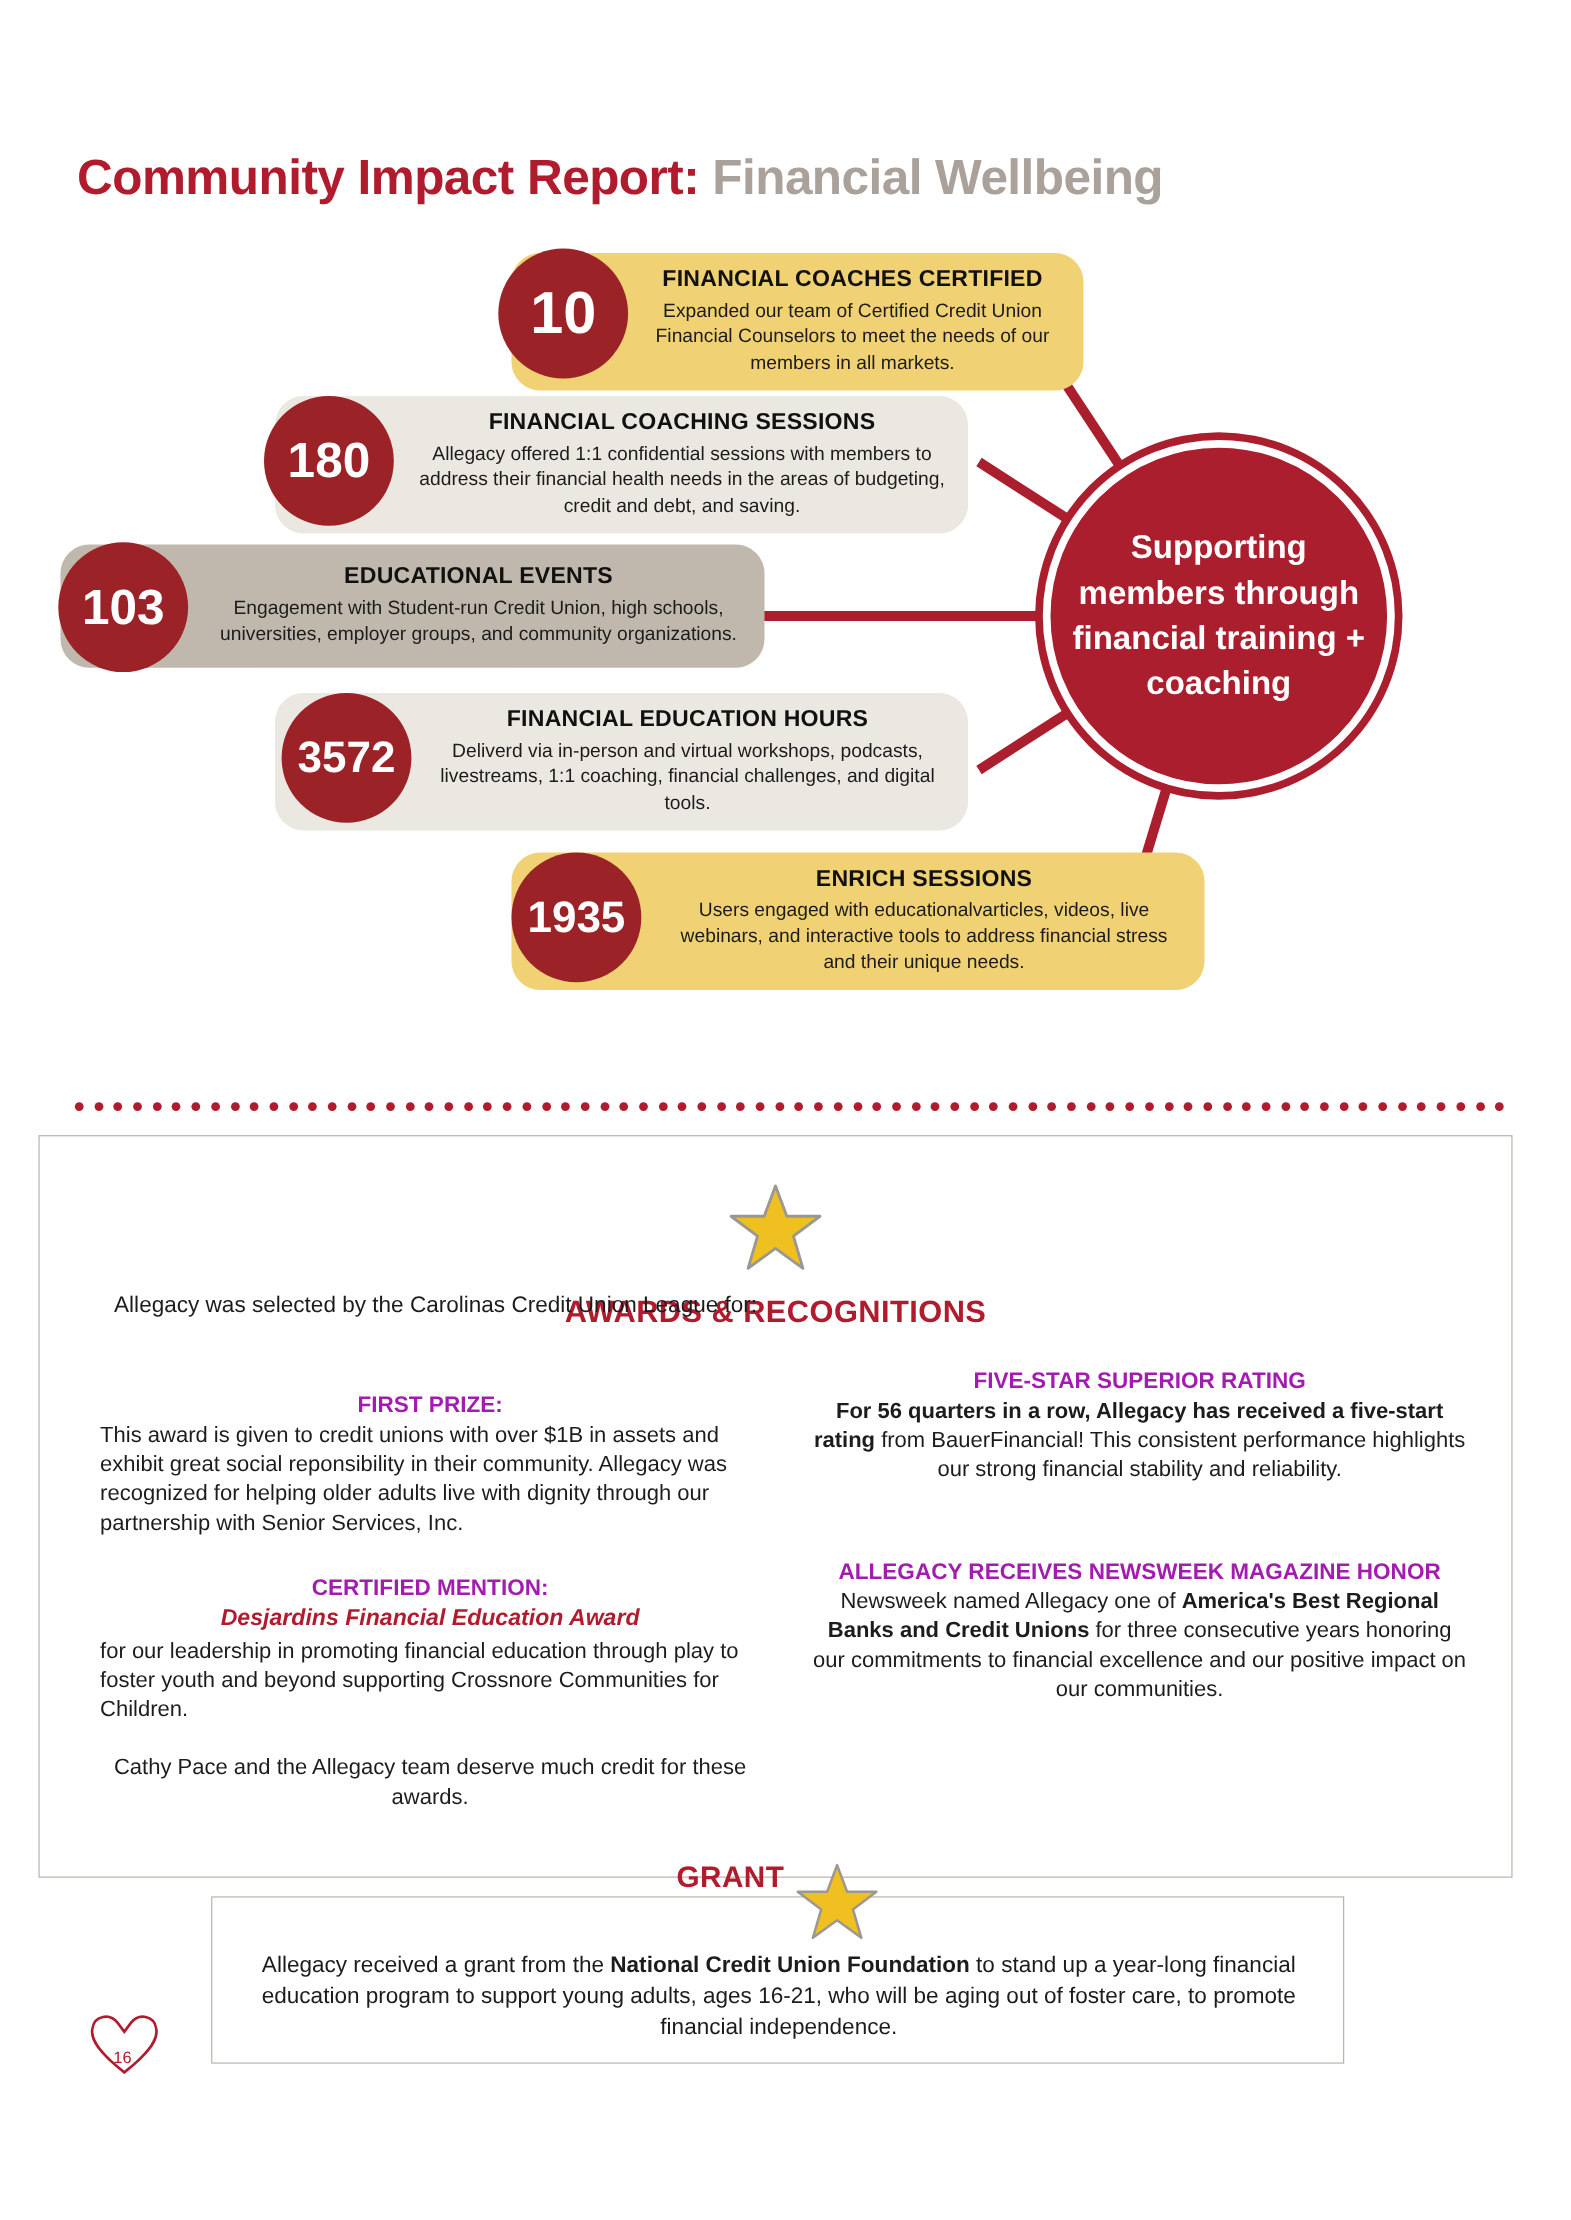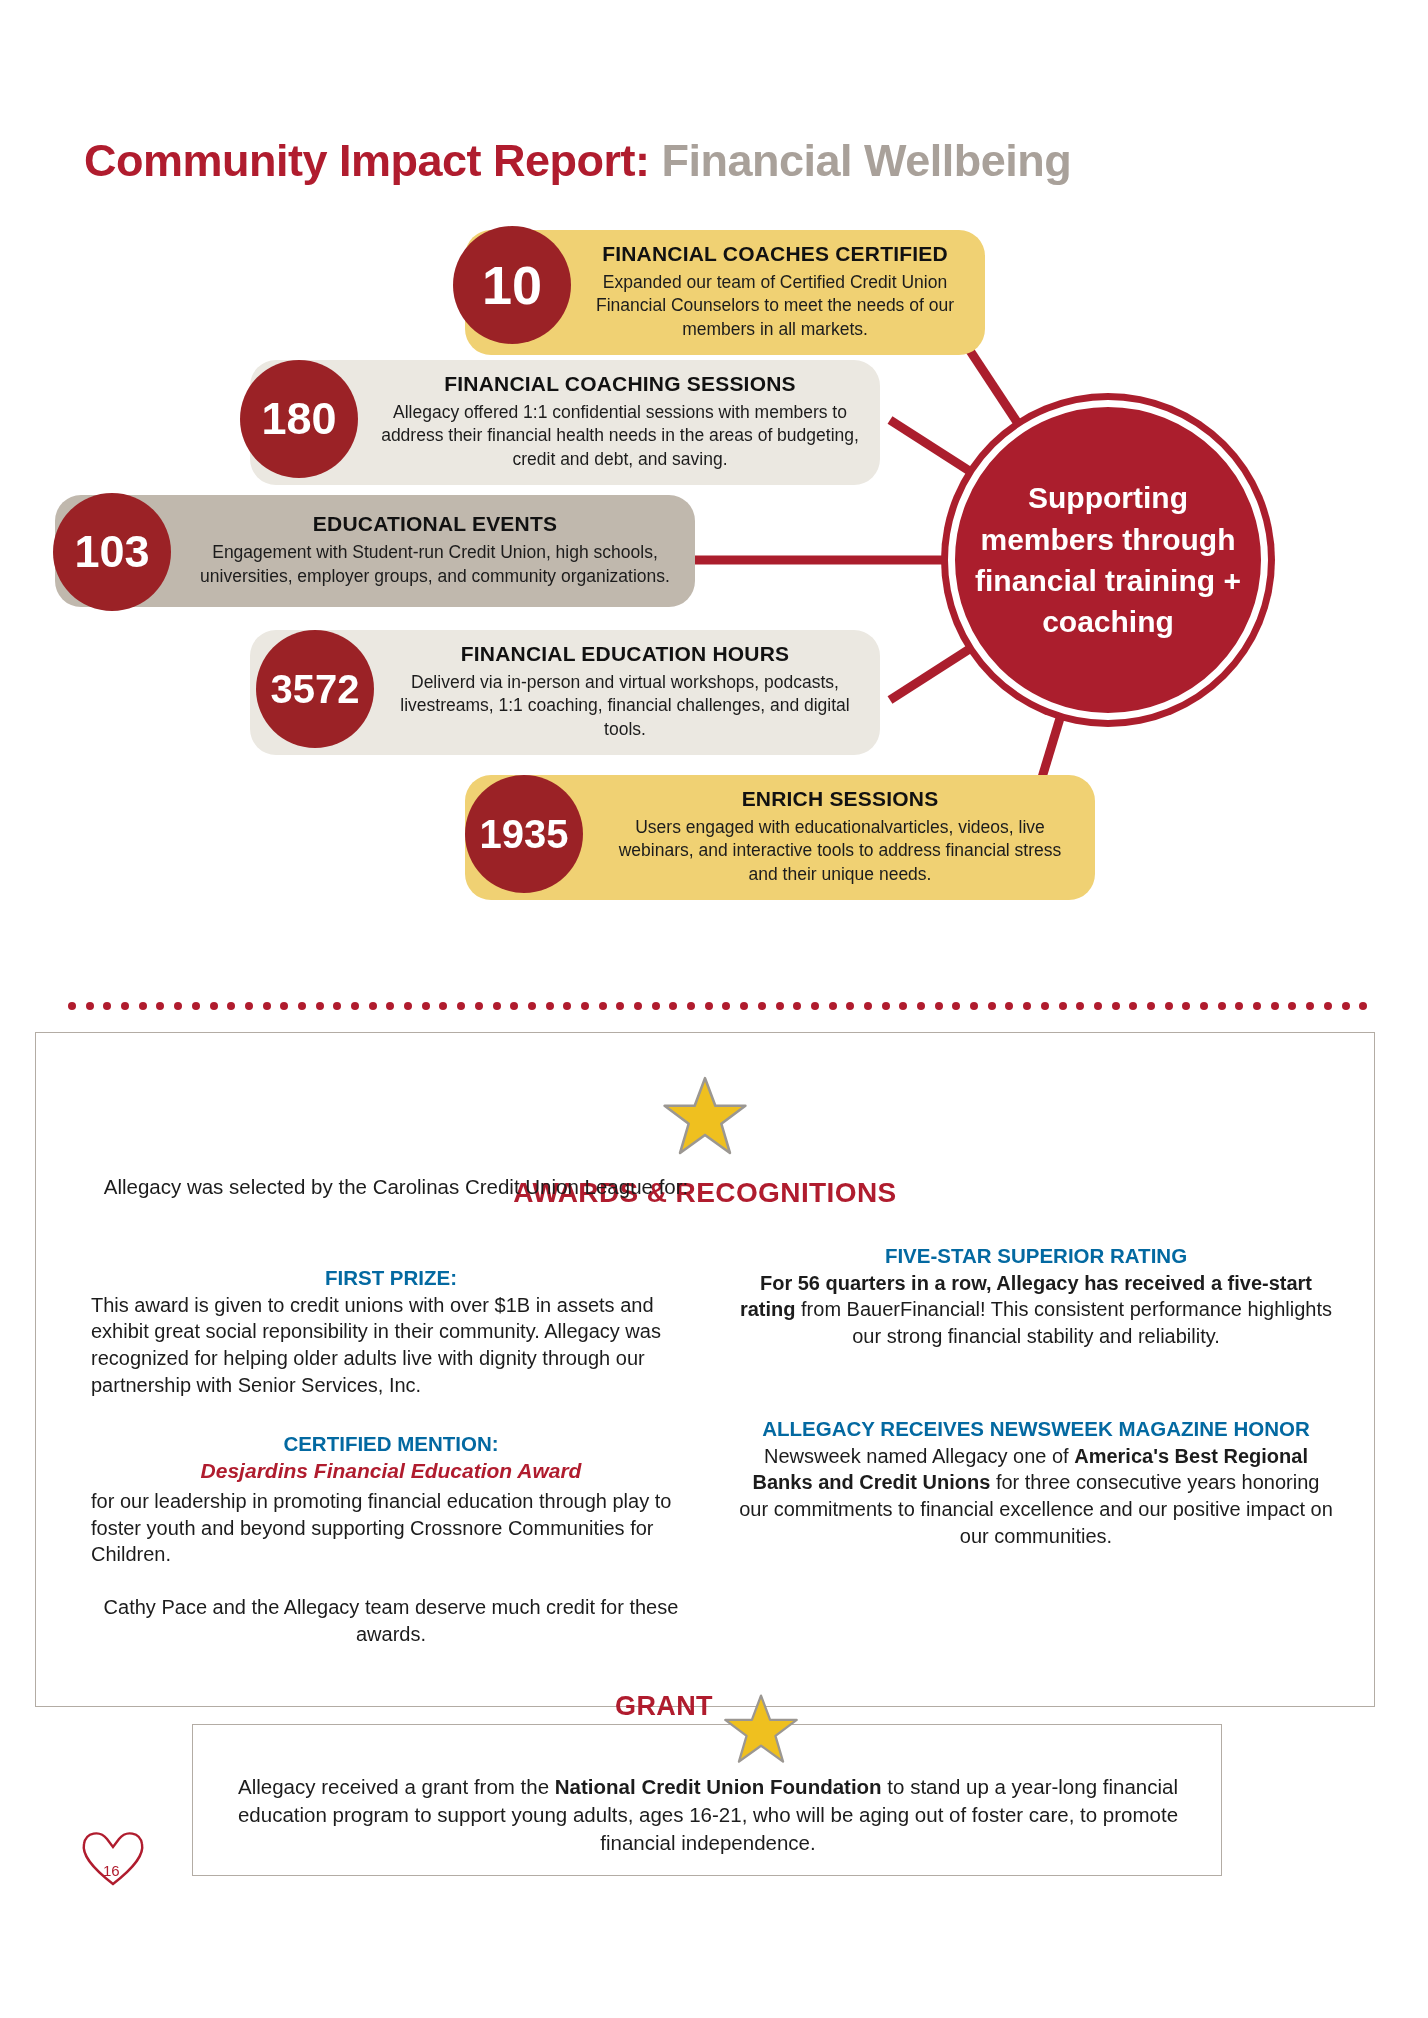--- a/index.html
+++ b/index.html
@@ -11,21 +11,21 @@
     overflow: hidden;
   }
   .page { position: relative; width: 1428px; height: 2018px; }
 
   
   .title {
     position: absolute; left: 70px; top: 135px;
     font-size: 45px; font-weight: bold; letter-spacing: -0.5px;
     white-space: nowrap;
   }
-  .title .red { color: #b01c2e; margin-left: 14px; }
+  .title .red { color: #b01c2e; }
   .title .grey { color: #a9a19a; }
 
   
   .diagram { position: absolute; left: 0; top: 230px; width: 1428px; height: 760px; }
 
   .connectors { position: absolute; left: 0; top: 0; width: 1428px; height: 760px; }
 
   .hub {
     position: absolute;
     left: 948px; top: 170px;
@@ -121,21 +121,21 @@
   .intro {
     position: absolute; top: 140px; left: 60px; width: 600px;
     text-align: center; font-size: 20.5px; line-height: 1.35; color: #1c1c1c;
   }
 
   .col { position: absolute; }
   .col-left  { left: 55px;  top: 232px; width: 600px; }
   .col-right { left: 700px; top: 210px; width: 600px; }
 
   .award { text-align: center; margin-bottom: 26px; }
-  .award .kicker { color: #0369a1; font-size: 20.5px; font-weight: bold; line-height: 1.3; }
+  .award .kicker { color: #a21caf; font-size: 20.5px; font-weight: bold; line-height: 1.3; }
   .award .name  { color: #b01c2e; font-size: 21px; font-weight: bold; font-style: italic; line-height: 1.35; margin-bottom: 2px;}
   .award .body  { font-size: 20px; line-height: 1.34; color: #1c1c1c; }
   .award .body b { font-weight: bold; }
   .col-left .award .body { text-align: left; }
   .col-left .award.centered .body { text-align: center; }
 
   
   .grant-box {
     position: absolute; left: 192px; top: 1724px;
     width: 1030px; height: 152px;

